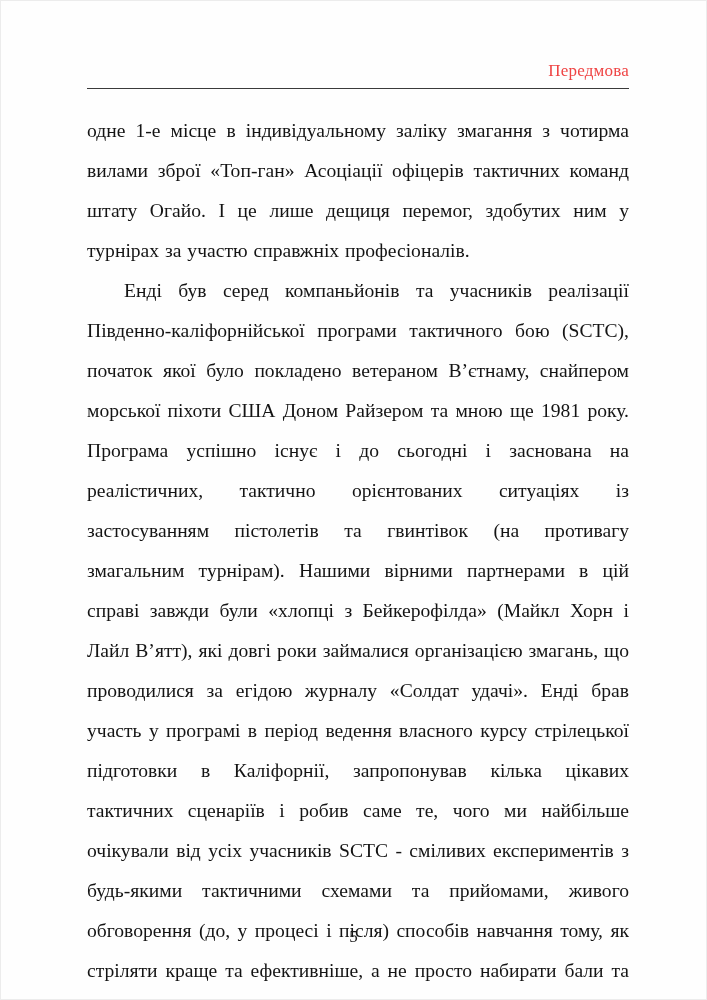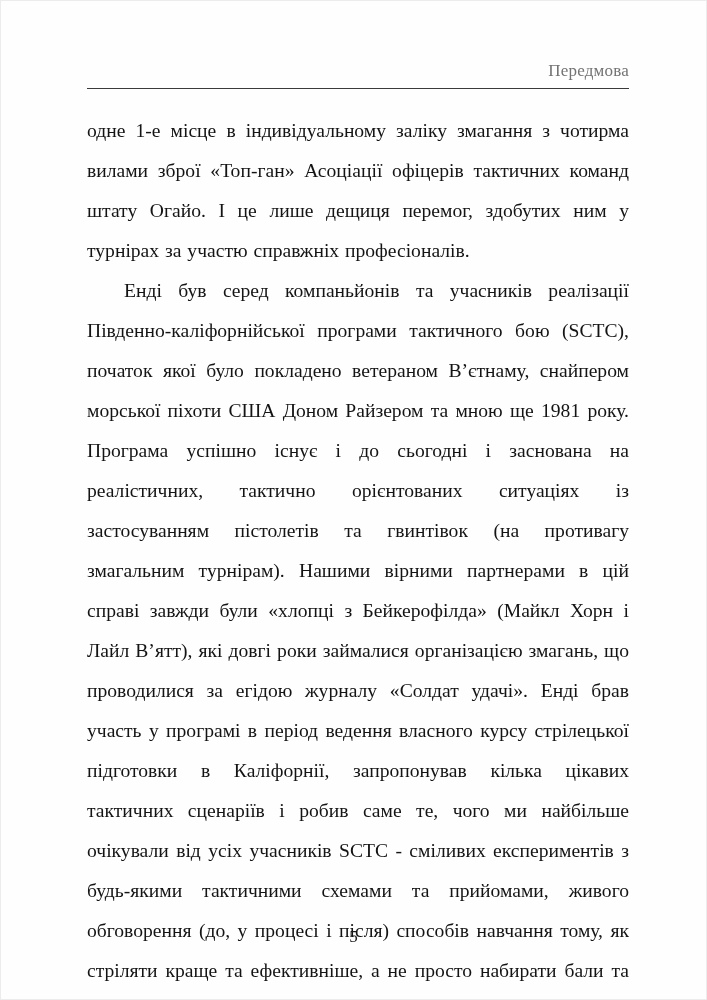--- a/index.html
+++ b/index.html
@@ -16,21 +16,21 @@
     overflow: hidden;
   }
   .running-head {
     position: absolute;
     top: 60px;
     left: 86px;
     right: 77px;
     text-align: right;
     font-size: 17px;
     letter-spacing: 0.2px;
-    color: #737373;
+    color: #ef4444;
   }
   .head-rule {
     position: absolute;
     top: 87px;
     left: 86px;
     right: 77px;
     height: 0;
     border-top: 1.3px solid #3a3a3a;
   }
   .body-text {

